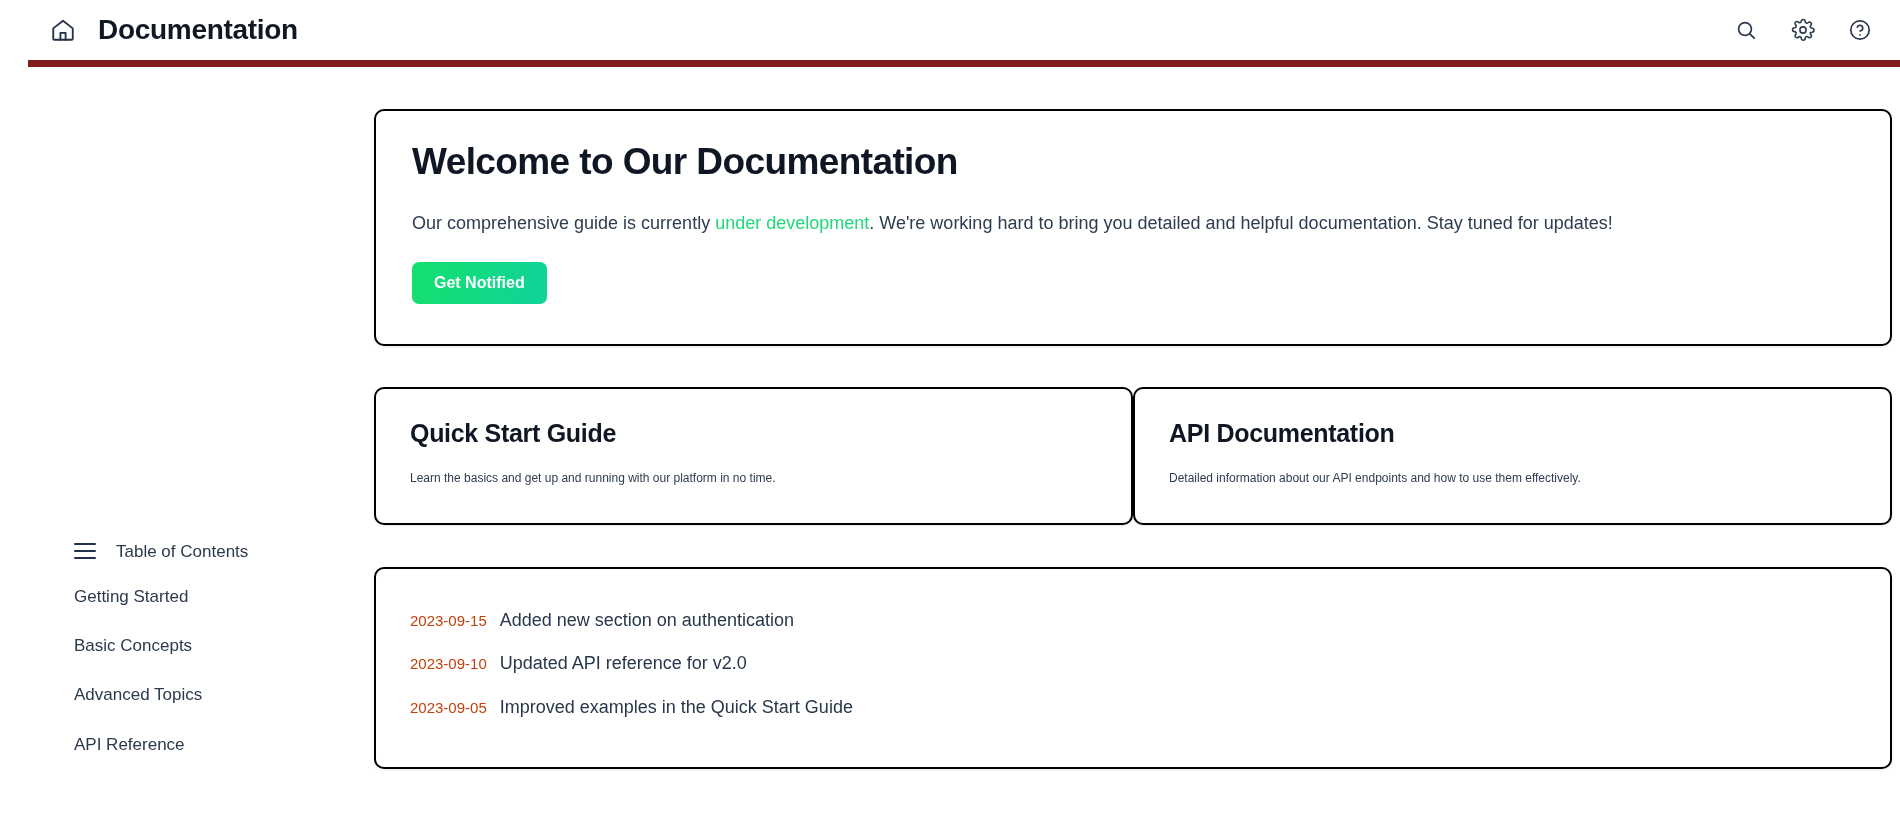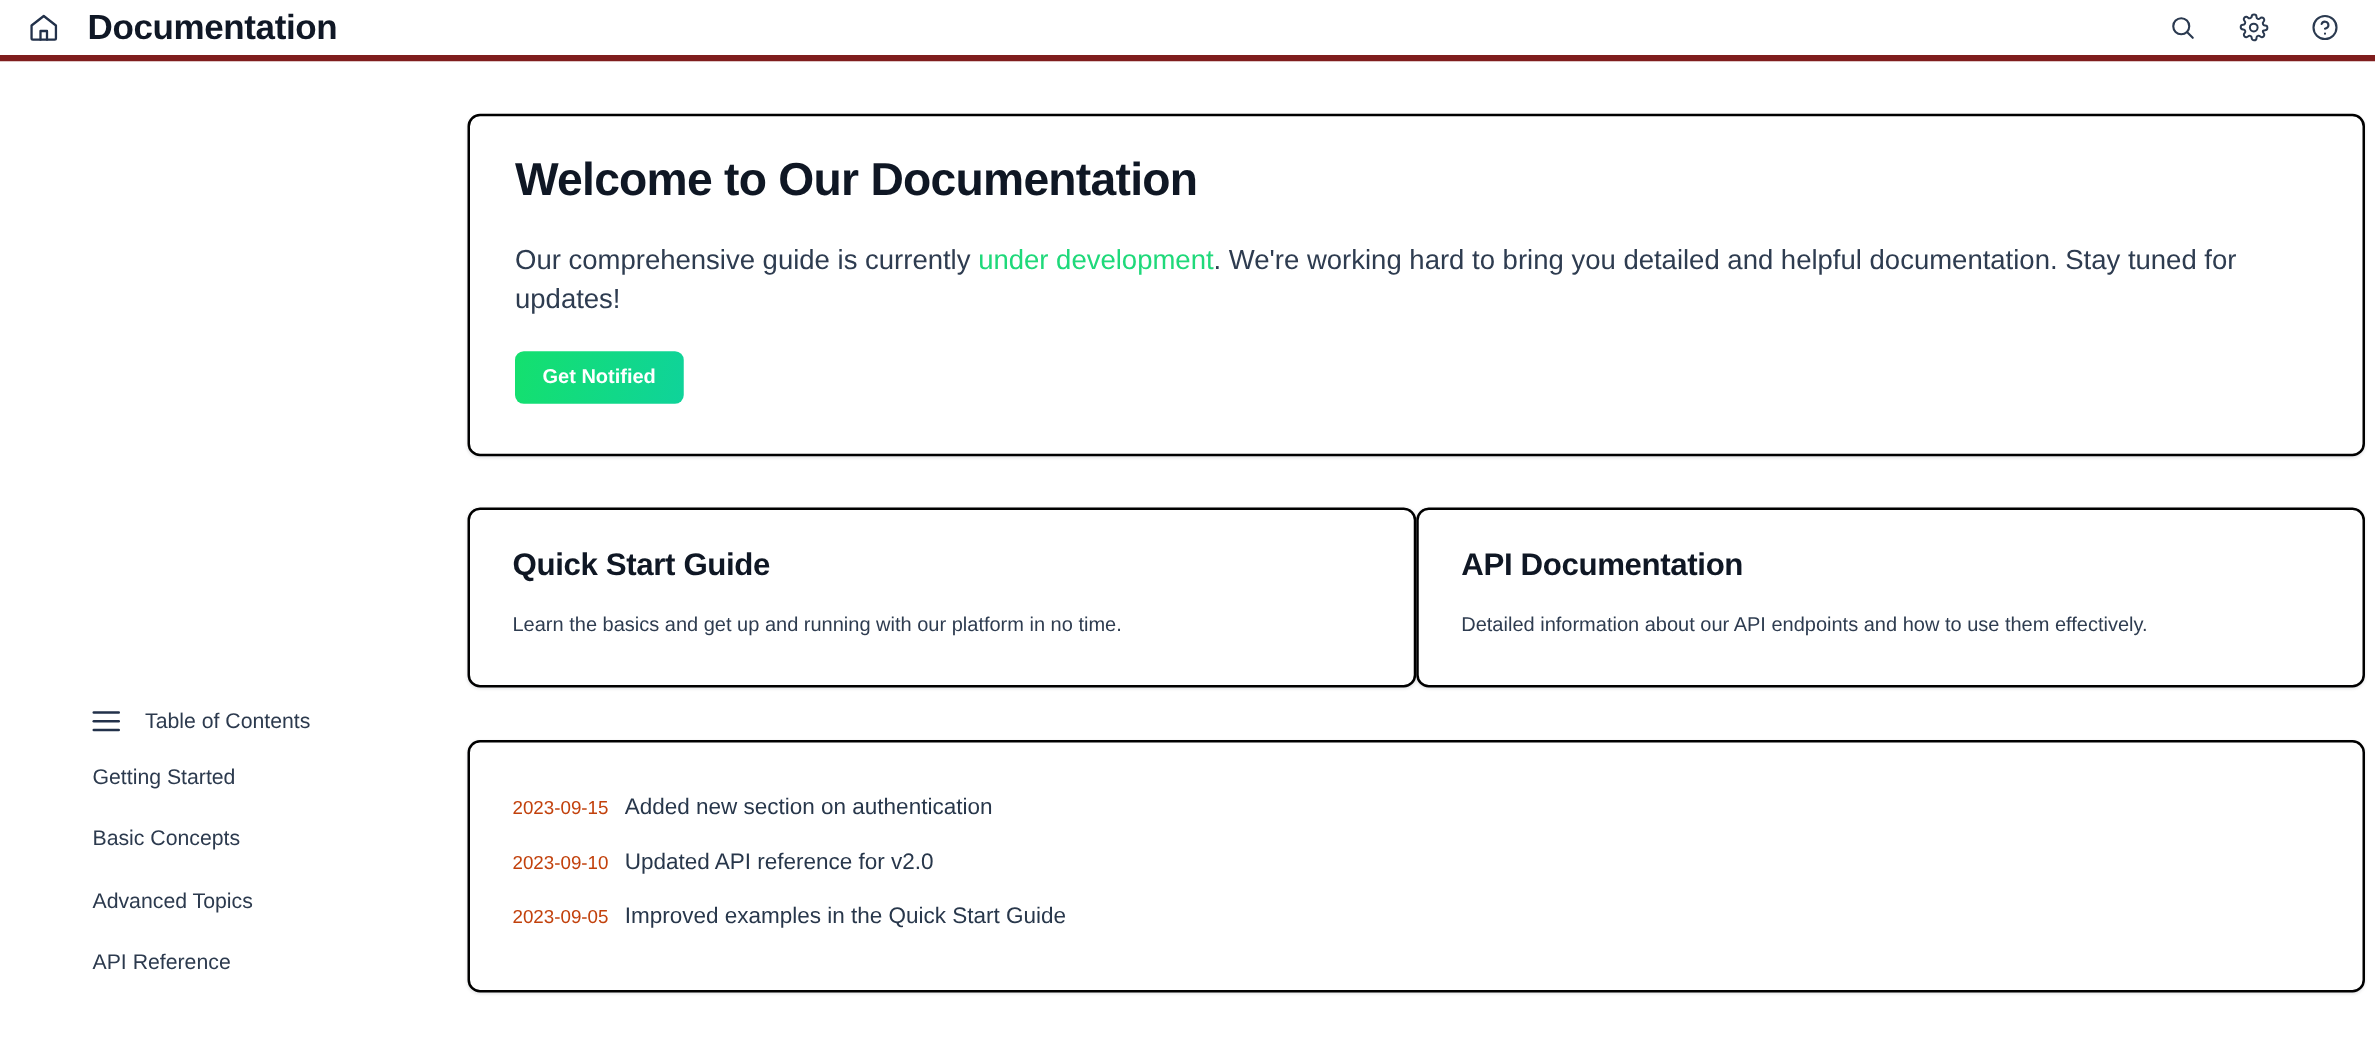--- a/index.html
+++ b/index.html
@@ -7,26 +7,27 @@
   html, body {
     width: 1900px;
     height: 840px;
     background: #ffffff;
     font-family: "Liberation Sans", sans-serif;
     -webkit-font-smoothing: antialiased;
   }
 
   
   .app-header {
-    height: 49px;
+    height: 67px;
     background: #ffffff;
-    border-bottom: 5px solid #7f1d1d;
+    border-bottom: 7px solid #7f1d1d;
     display: flex;
     align-items: center;
     padding: 0 28px 0 22px;
+    margin-left: 28px;
   }
   .brand {
     display: flex;
     align-items: center;
     gap: 22px;
   }
   .home-icon {
     width: 26px;
     height: 26px;
     display: block;
@@ -118,21 +119,21 @@
   }
   .hero-title {
     font-size: 37px;
     font-weight: bold;
     color: #0f1724;
     letter-spacing: -0.6px;
     margin-bottom: 26px;
     line-height: 1.15;
   }
   .hero-sub {
-    font-size: 22px;
+    font-size: 18px;
     color: #2e3c50;
     line-height: 1.45;
     margin-bottom: 26px;
   }
   .hero-sub .accent { color: #1fd97a; }
 
   .cta-button {
     display: inline-block;
     border: none;
     border-radius: 7px;
@@ -156,21 +157,21 @@
   }
   .card-title {
     font-size: 25px;
     font-weight: bold;
     color: #0f1724;
     letter-spacing: -0.3px;
     margin-bottom: 23px;
     line-height: 1.15;
   }
   .card-text {
-    font-size: 16px;
+    font-size: 12px;
     color: #2e3c50;
     line-height: 1.4;
   }
 
   .updates-card {
     padding: 30px 34px 38px 34px;
   }
   .updates-list { list-style: none; }
   .update-row {
     display: flex;

